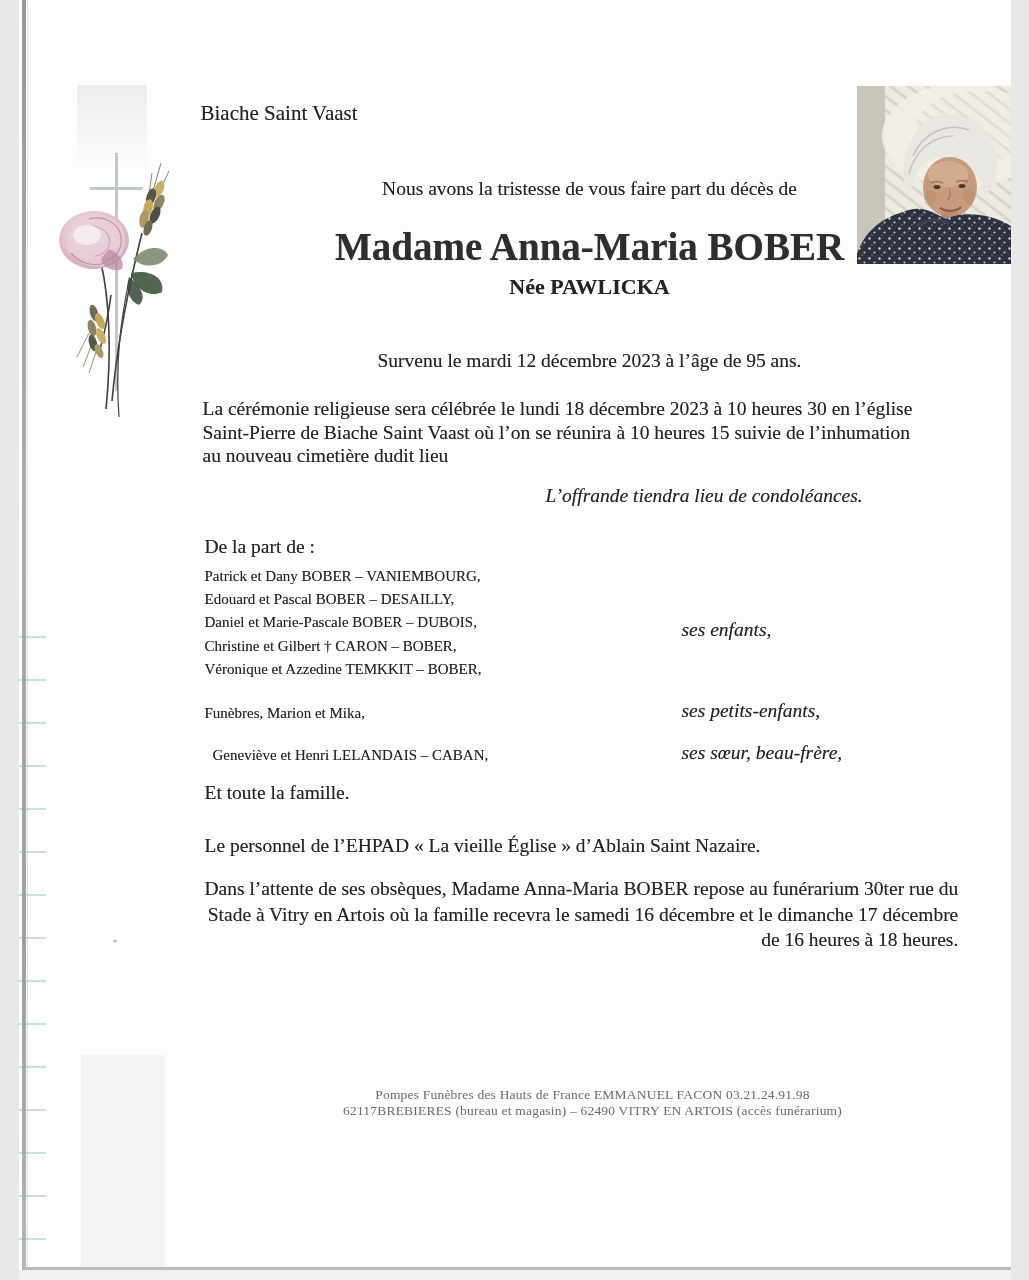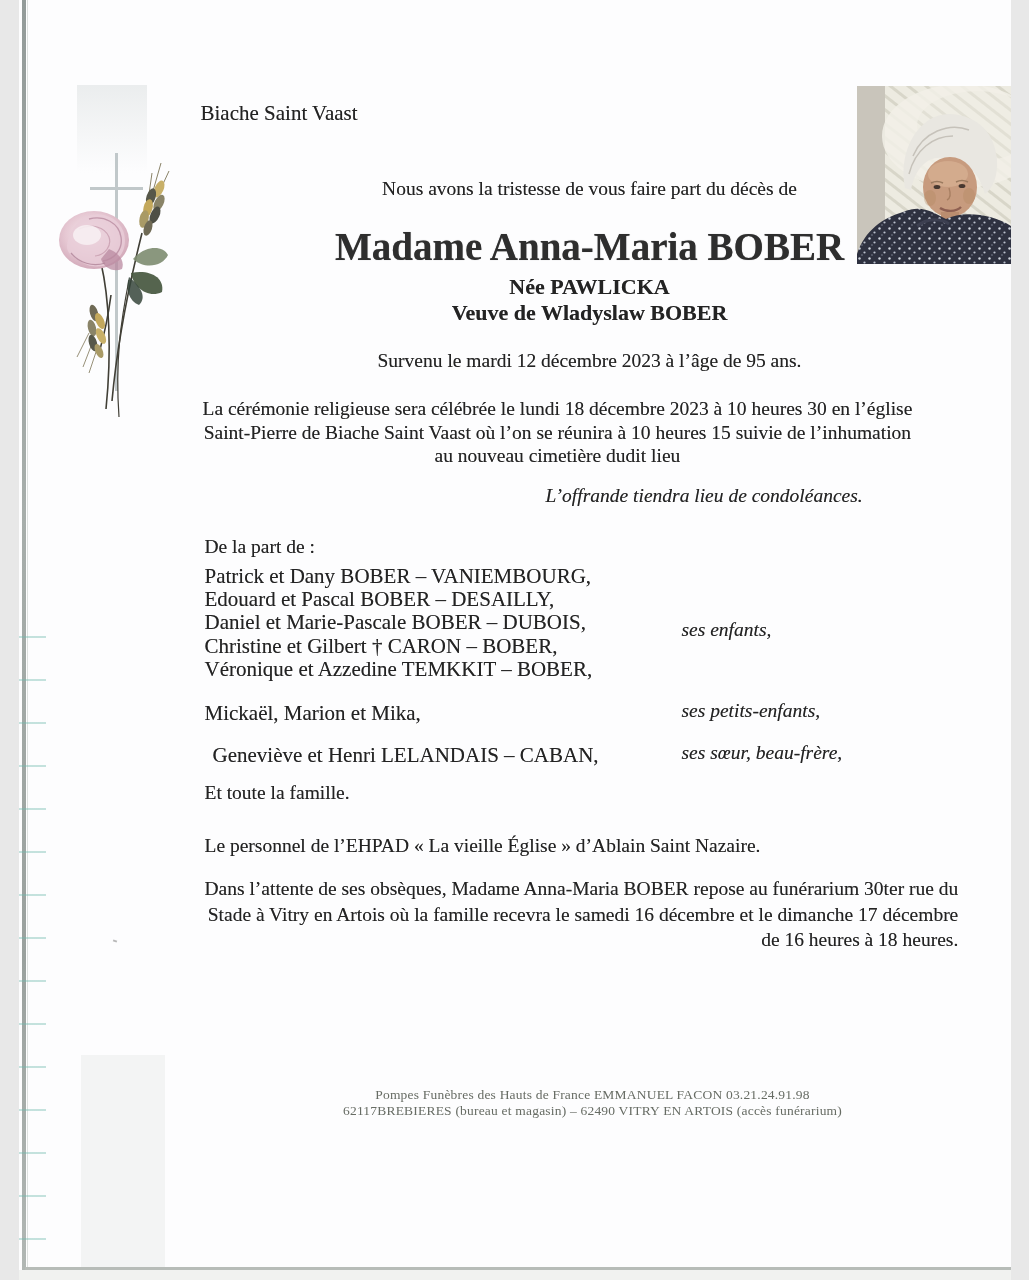--- a/index.html
+++ b/index.html
@@ -29,26 +29,26 @@
   .soft{text-shadow:0 0 .4px rgba(35,35,35,.45);}
   .center{left:571px;transform:translateX(-50%);}
 
   .city{left:182px;top:101px;font-size:21px;}
   .intro{top:178px;font-size:19.5px;}
   .main-name{top:224px;font-size:39px;font-weight:bold;color:#2e2e2e;text-shadow:0 0 .7px rgba(40,40,40,.6);}
   .maiden{top:274px;font-size:22px;font-weight:bold;}
   .widow{top:300px;font-size:22px;font-weight:bold;}
   .death{top:350px;font-size:19.5px;}
 
-  .ceremony{position:absolute;left:184px;top:397px;font-size:19.5px;line-height:23.5px;text-align:center;}
+  .ceremony{position:absolute;left:184px;top:397px;font-size:19.5px;line-height:23.5px;}
   .ceremony div{white-space:nowrap;}
   .offering{left:527px;top:485px;font-size:19.5px;font-style:italic;}
   .from-label{left:186px;top:536px;font-size:19.5px;}
 
-  .names{position:absolute;left:186px;font-size:21px;line-height:23.2px;}
+  .names{position:absolute;left:186px;font-size:15px;line-height:23.2px;}
   .names div{white-space:nowrap;}
   .g1{top:565px;}
   .g2{top:702px;}
   .g3{top:744px;margin-left:8px;}
   .relation{position:absolute;left:663px;font-size:19.5px;font-style:italic;white-space:nowrap;}
   .r1{top:619px;}
   .r2{top:700px;}
   .r3{top:742px;}
 
   .closing{left:186px;top:782px;font-size:19.5px;}
@@ -181,21 +181,20 @@
 
     <path d="M0,178 L0,168 C8,144 26,132 46,126 C64,118 76,126 89,133 C106,124 140,128 158,143 C168,152 172,164 174,178 Z" fill="url(#floral)"></path>
     <path d="M60,140 C70,132 84,132 92,138" stroke="#3c3f50" stroke-width="3" fill="none"></path>
   </svg>
 
   <div class="txt city soft">Biache Saint Vaast</div>
 
   <div class="txt center intro soft">Nous avons la tristesse de vous faire part du décès de</div>
   <div class="txt center main-name">Madame Anna-Maria BOBER</div>
   <div class="txt center maiden soft">Née PAWLICKA</div>
-  <div class="txt center widow soft">Veuve de Wladyslaw BOBER</div>
   <div class="txt center death soft">Survenu le mardi 12 décembre 2023 à l’âge de 95 ans.</div>
 
   <div class="ceremony soft">
     <div>La cérémonie religieuse sera célébrée le lundi 18 décembre 2023 à 10 heures 30 en l’église</div>
     <div>Saint-Pierre de Biache Saint Vaast où l’on se réunira à 10 heures 15 suivie de l’inhumation</div>
     <div>au nouveau cimetière dudit lieu</div>
   </div>
 
   <div class="txt offering soft">L’offrande tiendra lieu de condoléances.</div>
   <div class="txt from-label soft">De la part de :</div>
@@ -203,21 +202,21 @@
   <div class="names g1 soft">
     <div>Patrick et Dany BOBER – VANIEMBOURG,</div>
     <div>Edouard et Pascal BOBER – DESAILLY,</div>
     <div>Daniel et Marie-Pascale BOBER – DUBOIS,</div>
     <div>Christine et Gilbert † CARON – BOBER,</div>
     <div>Véronique et Azzedine TEMKKIT – BOBER,</div>
   </div>
   <div class="relation r1 soft">ses enfants,</div>
 
   <div class="names g2 soft">
-    <div>Mickaël, Marion et Mika,</div>
+    <div>Funèbres, Marion et Mika,</div>
   </div>
   <div class="relation r2 soft">ses petits-enfants,</div>
 
   <div class="names g3 soft">
     <div>Geneviève et Henri LELANDAIS – CABAN,</div>
   </div>
   <div class="relation r3 soft">ses sœur, beau-frère,</div>
 
   <div class="txt closing soft">Et toute la famille.</div>
   <div class="txt staff soft">Le personnel de l’EHPAD « La vieille Église » d’Ablain Saint Nazaire.</div>

